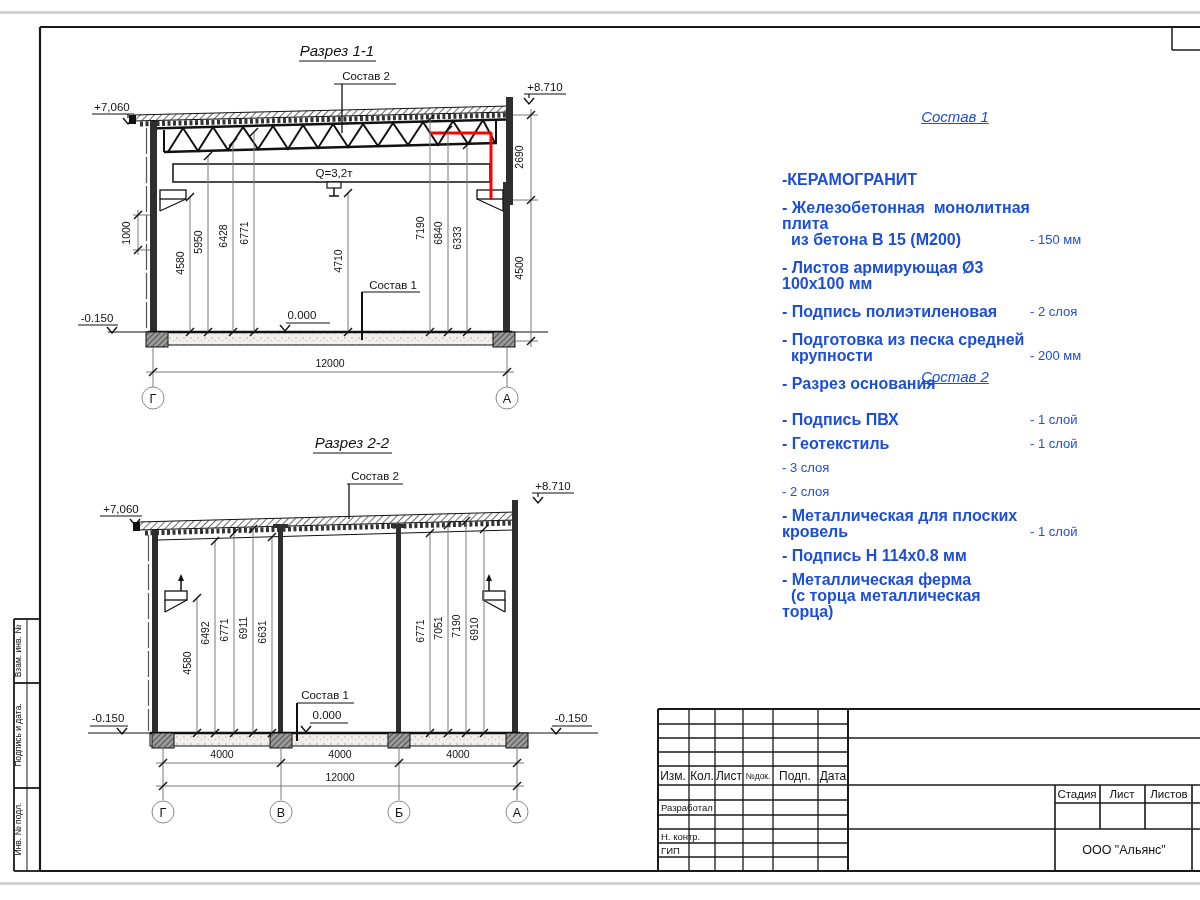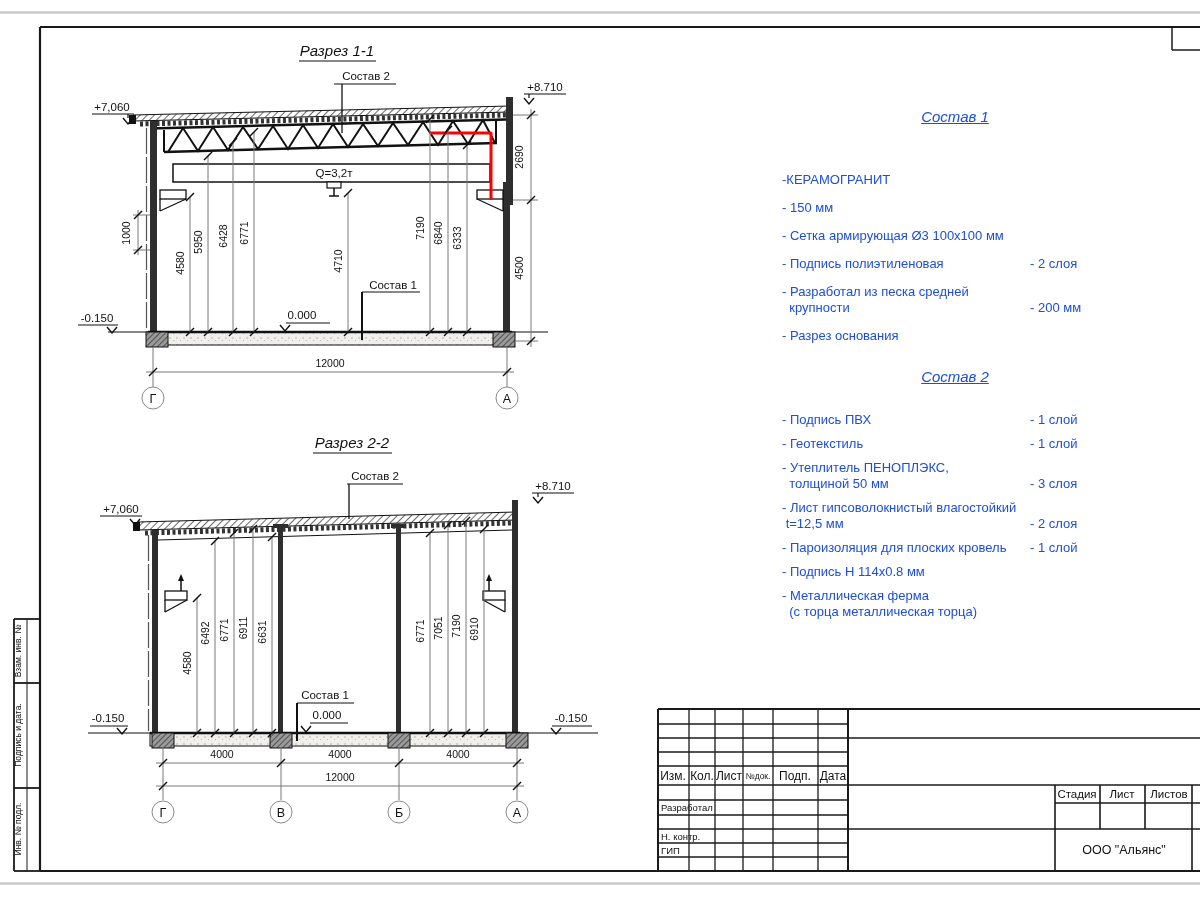--- a/index.html
+++ b/index.html
@@ -12,21 +12,21 @@
   .axt{font:12.5px "Liberation Sans",sans-serif;fill:#111;}
   .tb{font:12px "Liberation Sans",sans-serif;fill:#111;}
   .tbs{font:8.5px "Liberation Sans",sans-serif;fill:#111;}
   .tbr{font:9.5px "Liberation Sans",sans-serif;fill:#111;}
   .tbh{font:11.5px "Liberation Sans",sans-serif;fill:#111;}
   .co{font:12.5px "Liberation Sans",sans-serif;fill:#111;}
   .sostav{position:absolute;width:420px;}
   .sostav-title{font:italic 15px "Liberation Sans",sans-serif;text-decoration:underline;
                 text-align:center;padding-right:74px;height:18px;}
   .sostav-row{display:flex;justify-content:space-between;align-items:flex-end;}
-  .s-name{white-space:pre-wrap;font-size:13px;line-height:16px;}
+  .s-name{white-space:pre-wrap;font-size:16px;line-height:16px;font-weight:bold;}
   .s-val{width:172px;flex-shrink:0;font-size:13px;line-height:16px;white-space:nowrap;}
   .g1 .sostav-row{margin-bottom:12px;}
   .g2 .sostav-row{margin-bottom:8px;}
 </style>
 </head>
 <body>
 
 <div id="sheet">
 
 <svg id="draw" width="1200" height="900" viewBox="0 0 1200 900">
@@ -430,63 +430,61 @@
   </g>
 </svg>
 
 <div class="sostav g1" style="left:782px;top:108px;">
   <div class="sostav-title" style="margin-bottom:46px;">Состав 1</div>
   <div class="sostav-row">
     <div class="s-name">-КЕРАМОГРАНИТ</div>
     <div class="s-val"></div>
   </div>
   <div class="sostav-row">
+    <div class="s-name">- Железобетонная  монолитная плита
+  из бетона В 15 (М200)</div>
     <div class="s-val">- 150 мм</div>
   </div>
   <div class="sostav-row">
-    <div class="s-name">- Сетка армирующая Ø3 100х100 мм</div>
+    <div class="s-name">- Листов армирующая Ø3 100х100 мм</div>
     <div class="s-val"></div>
   </div>
   <div class="sostav-row">
     <div class="s-name">- Подпись полиэтиленовая</div>
     <div class="s-val">-  2 слоя</div>
   </div>
   <div class="sostav-row">
-    <div class="s-name">- Разработал из песка средней
+    <div class="s-name">- Подготовка из песка средней
   крупности</div>
     <div class="s-val">- 200 мм</div>
   </div>
   <div class="sostav-row">
     <div class="s-name">- Разрез основания</div>
     <div class="s-val"></div>
   </div>
 </div>
 
 <div class="sostav g2" style="left:782px;top:368px;">
   <div class="sostav-title" style="margin-bottom:26px;">Состав 2</div>
   <div class="sostav-row">
     <div class="s-name">- Подпись ПВХ</div>
     <div class="s-val">- 1 слой</div>
   </div>
   <div class="sostav-row">
     <div class="s-name">- Геотекстиль</div>
     <div class="s-val">- 1 слой</div>
   </div>
   <div class="sostav-row">
-    <div class="s-name">- Утеплитель ПЕНОПЛЭКС,
-  толщиной 50 мм</div>
     <div class="s-val">- 3 слоя</div>
   </div>
   <div class="sostav-row">
-    <div class="s-name">- Лист гипсоволокнистый влагостойкий
- t=12,5 мм</div>
     <div class="s-val">- 2 слоя</div>
   </div>
   <div class="sostav-row">
-    <div class="s-name">- Пароизоляция для плоских кровель</div>
+    <div class="s-name">- Металлическая для плоских кровель</div>
     <div class="s-val">- 1 слой</div>
   </div>
   <div class="sostav-row">
     <div class="s-name">- Подпись Н 114х0.8 мм</div>
     <div class="s-val"></div>
   </div>
   <div class="sostav-row">
     <div class="s-name">- Металлическая ферма
   (с торца металлическая торца)</div>
     <div class="s-val"></div>

